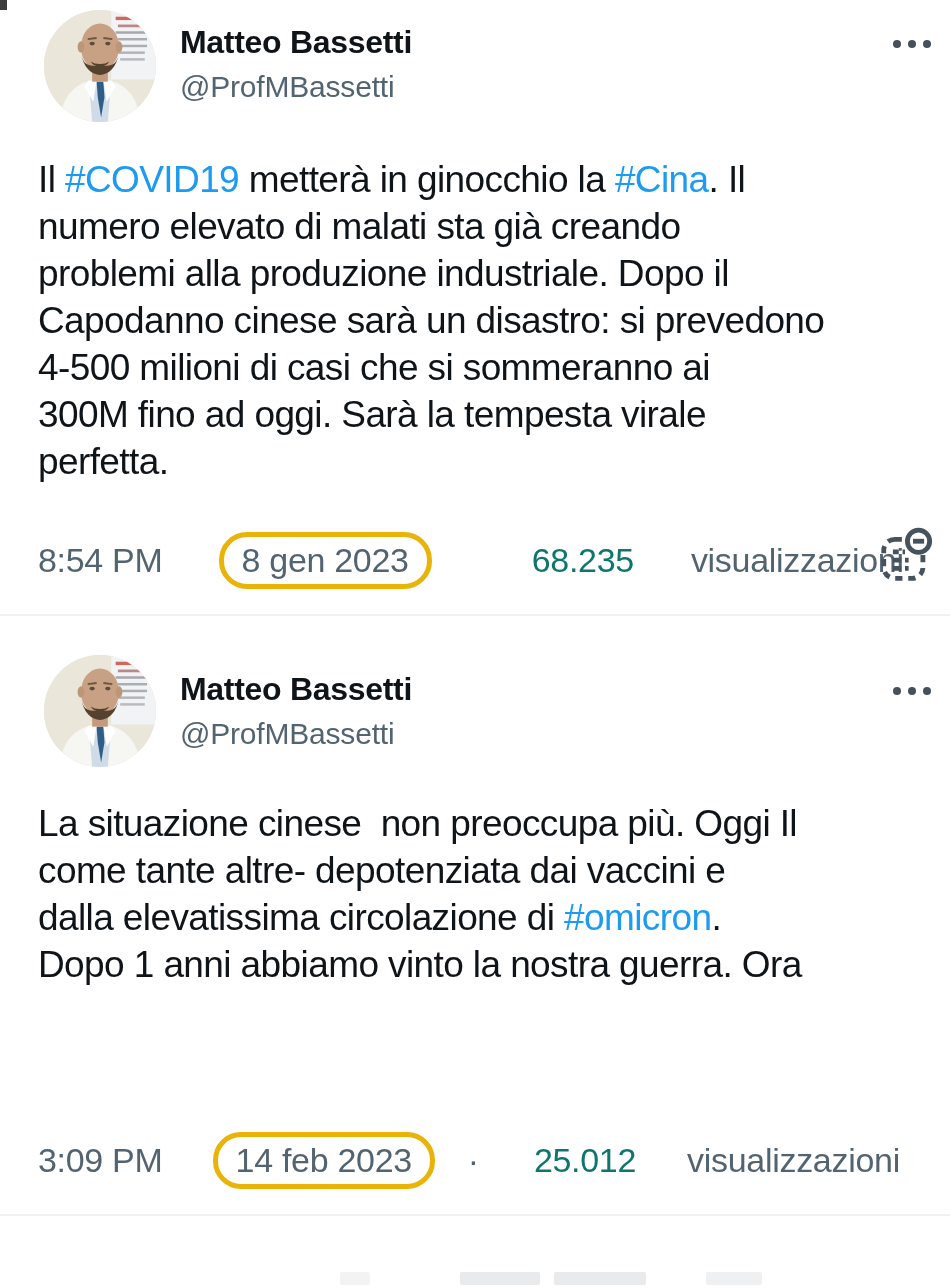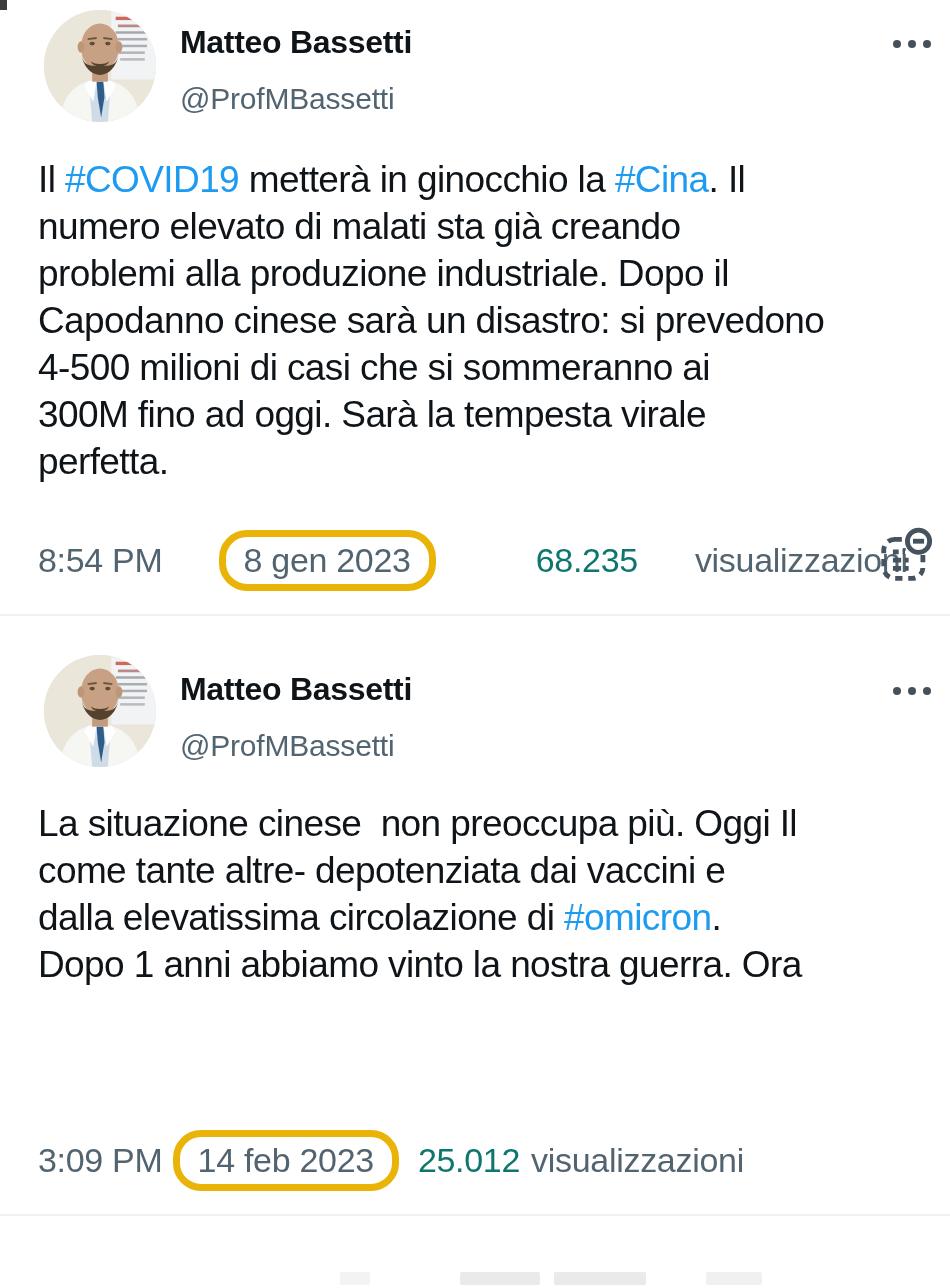--- a/index.html
+++ b/index.html
@@ -9,35 +9,35 @@
     font-family:"Liberation Sans", sans-serif;
     color:#0f1419;
   }
   .tweet{position:absolute;left:0;width:832px;}
   .avatar{
     position:absolute;left:44px;width:112px;height:112px;border-radius:50%;
     overflow:hidden;background:#eae6da;
   }
   .avatar svg{display:block;width:100%;height:100%;}
   .author{position:absolute;left:180px;font-size:32px;font-weight:700;letter-spacing:-0.3px;color:#0f1419;white-space:pre;}
-  .handle{position:absolute;left:180px;font-size:30px;color:#536471;letter-spacing:-0.2px;white-space:pre;margin-top:12px;}
+  .handle{position:absolute;left:180px;font-size:30px;color:#536471;letter-spacing:-0.2px;white-space:pre;}
   .more{position:absolute;left:893px;display:flex;gap:7px;cursor:pointer;}
   .more i{width:8px;height:8px;border-radius:50%;background:#45505b;display:block;}
   .body{position:absolute;left:38px;right:0;}
   .tline{
     white-space:pre;height:47px;line-height:47px;font-size:37px;
     letter-spacing:-0.6px;color:#0f1419;overflow:visible;
   }
   .hashtag{color:#1d9bf0;cursor:pointer;}
   .meta{
     position:absolute;left:38px;display:flex;align-items:center;
     font-size:34px;color:#536471;letter-spacing:-0.3px;white-space:pre;
   }
   .circled{
-    display:inline-block;border:7px solid #eab308;border-radius:28px;
+    display:inline-block;border:5px solid #eab308;border-radius:28px;
     padding:4px 18px;margin-left:10px;color:#536471;position:relative;z-index:2;
   }
   .sep{display:inline-block;margin-left:-7px;margin-right:7px;position:relative;z-index:1;}
   .views-count{color:#0f766e;font-weight:400;margin-left:8px;}
   .views-label{margin-left:11px;}
   .views-icon{position:absolute;left:876px;cursor:pointer;}
   .divider{position:absolute;left:0;width:950px;height:2px;background:#eff1f3;}
   .corner-artifact{position:absolute;left:0;top:0;width:7px;height:10px;background:#1a1a1a;opacity:.85;}
   .cutoff{position:absolute;top:1272px;display:flex;gap:14px;align-items:flex-start;}
   .cutoff i{display:block;height:13px;background:#9aa0a6;opacity:.22;border-radius:2px;}
@@ -152,21 +152,21 @@
       <i></i>
   </div>
 
   <div class="body" style="top:185px;">
       <div class="tline"><span>La situazione cinese  non preoccupa più. Oggi Il</span></div>
       <div class="tline"><span>come tante altre- depotenziata dai vaccini e</span></div>
       <div class="tline"><span>dalla elevatissima circolazione di </span><span class="hashtag">#omicron</span><span>.</span></div>
       <div class="tline"><span>Dopo 1 anni abbiamo vinto la nostra guerra. Ora</span></div>
     </div>
 
-  <div class="meta" style="top:498px;height:94px;">
+  <div class="meta" style="top:498px;height:94px;gap:40px;">
     <span>3:09 PM</span>
     <span class="circled"><span>14 feb 2023</span></span>
     <span class="sep">·</span>
     <span class="views-count">25.012</span>
     <span class="views-label">visualizzazioni</span>
   </div>
 
   <div class="divider" style="top:599px;"></div>
 </article>
 

